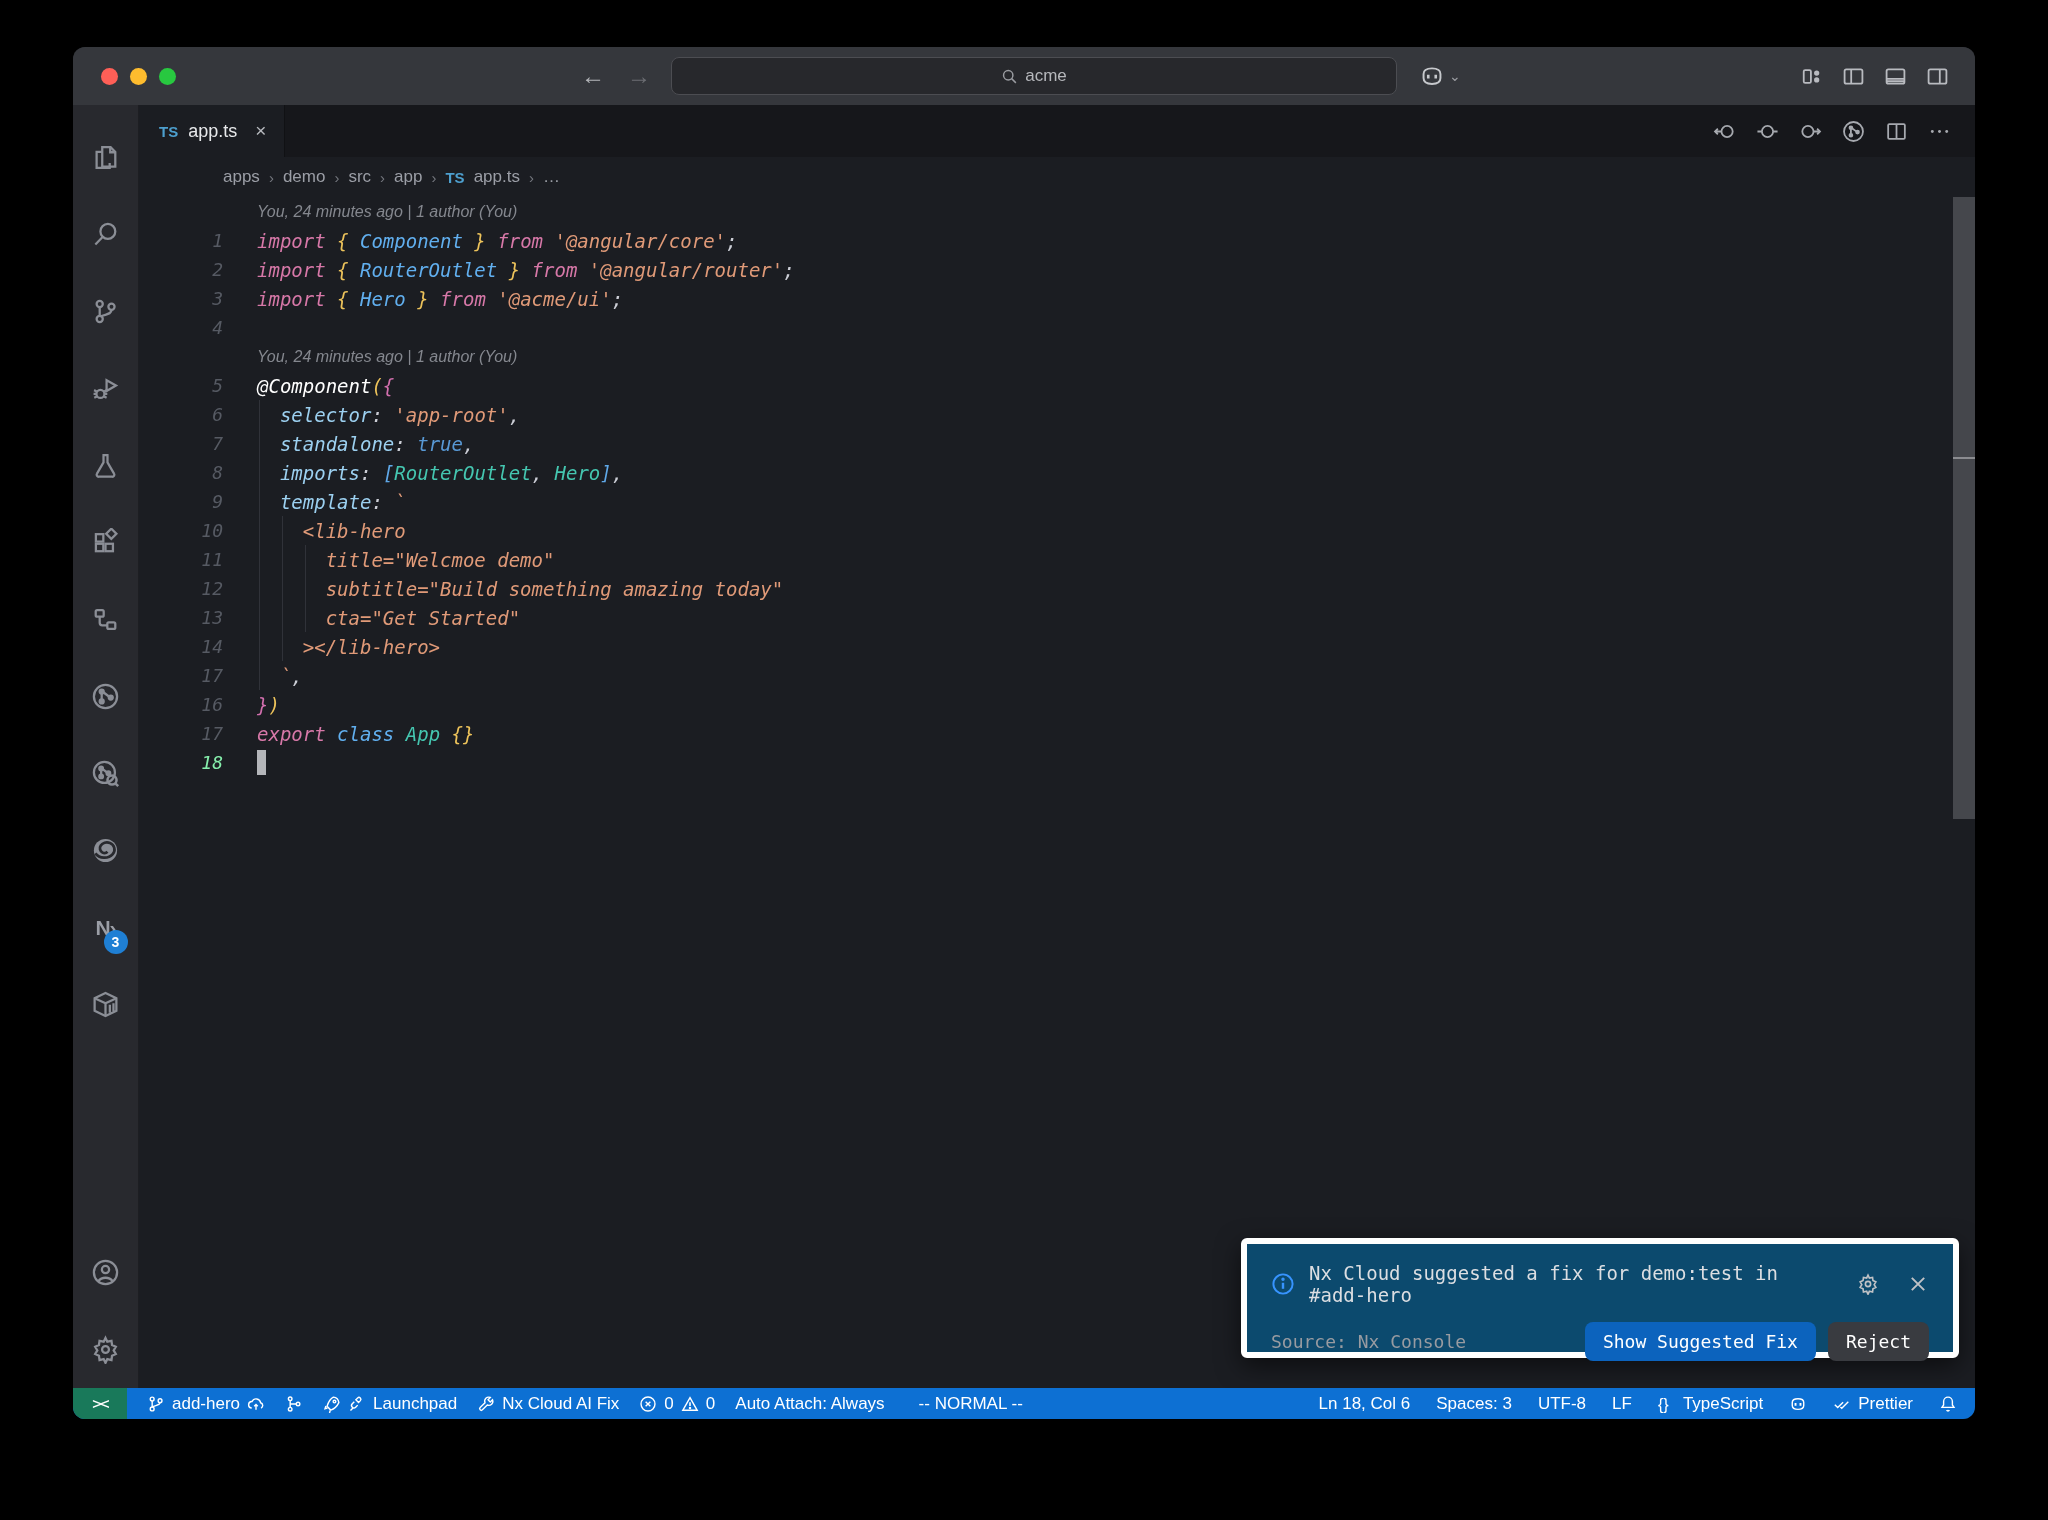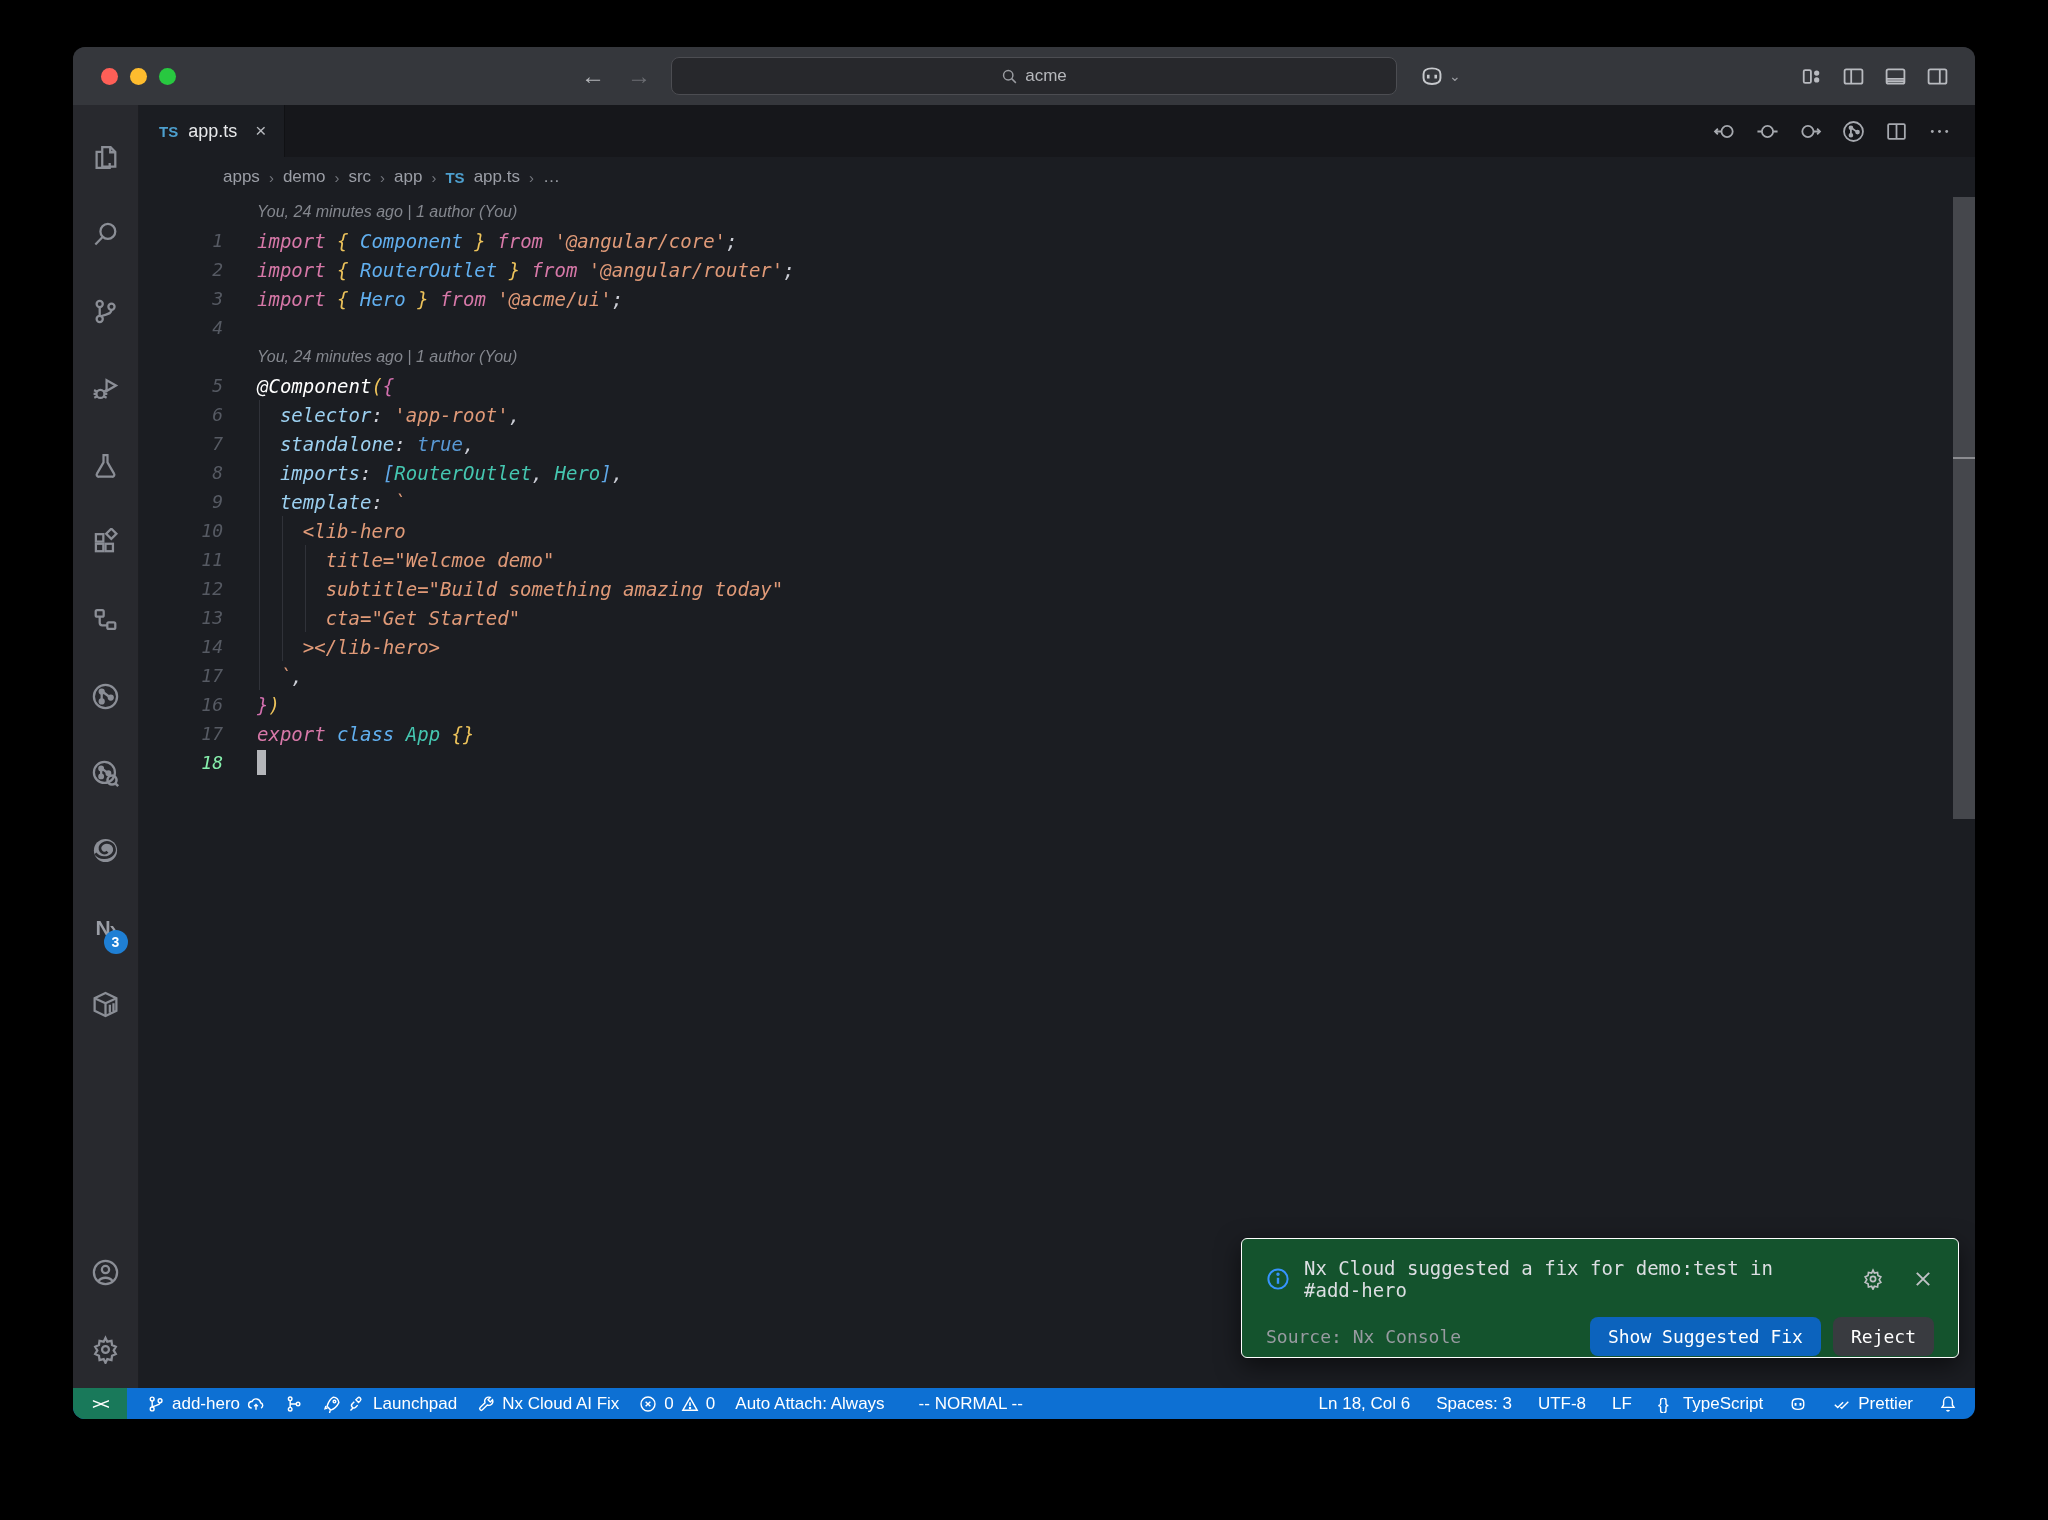--- a/index.html
+++ b/index.html
@@ -59,21 +59,21 @@
   .kw{color:#d778a8;} .b1{color:#edc35b;} .b2{color:#d26fae;} .b3{color:#5fa8e8;}
   .id{color:#61afef;} .cls{color:#45c6b0;} .dec{color:#ffffff;} .str{color:#e09a78;}
   .prop{color:#9cd0f0;} .bool{color:#5898d4;} .pun{color:#ccced6;} .pl{color:#d7d9de;}
   .cursor { display:inline-block; width:9px; height:25px; background:#b4b6ba; vertical-align:middle; }
   .iguide { position:absolute; width:1px; background:#303239; }
   .scrollthumb { position:absolute; right:0; top:-28px; width:22px; height:650px; background:#45474c; }
   .scrollthumb .mark { position:absolute; top:288px; left:0; right:0; height:2px; background:#8b8c90; }
   
   .toast {
     position:absolute; right:16px; bottom:30px; width:718px; height:120px;
-    background:#14532d; border:1px solid #ffffff; border-radius:6px;
+    background:#0c4a6e; border:6px solid #ffffff; border-radius:6px;
     box-shadow:0 8px 24px rgba(0,0,0,.55); padding:18px 24px 16px 24px; z-index:5;
   }
   .toast-row1 { display:flex; align-items:center; gap:14px; }
   .info-ic { width:24px; height:24px; color:#3794ff; flex:none; }
   .toast-title { color:#dcdee2; font-size:19px; flex:1; }
   .toast-gear,.toast-close { color:#c0c2c6; width:22px; height:22px; margin-left:14px; }
   .toast-row2 { display:flex; align-items:center; margin-top:16px; }
   .toast-source { color:#989ba1; font-size:18px; flex:1; }
   .btn { font-size:18px; border-radius:8px; padding:9px 18px; color:#fff; border:none; font-family:inherit; }
   .btn.primary { background:#0c63bd; }

